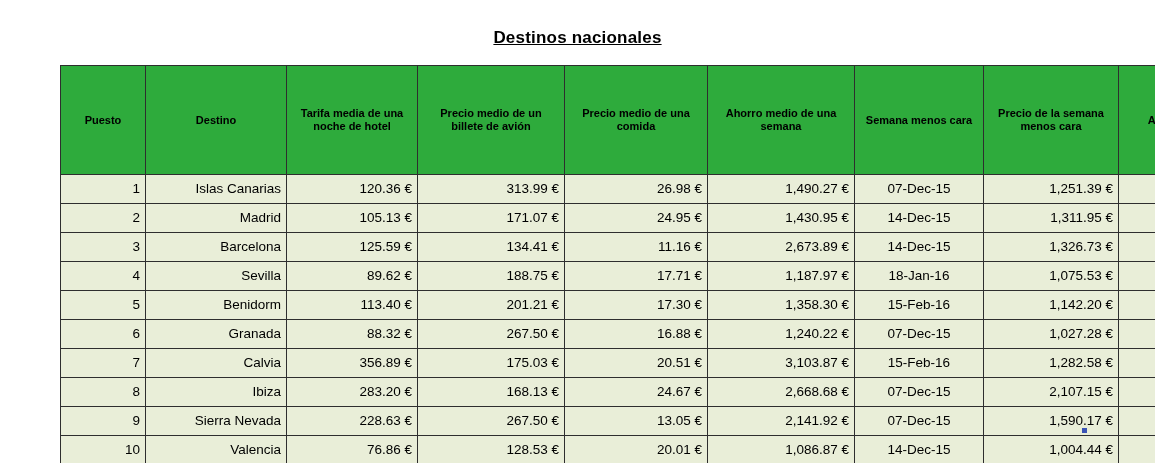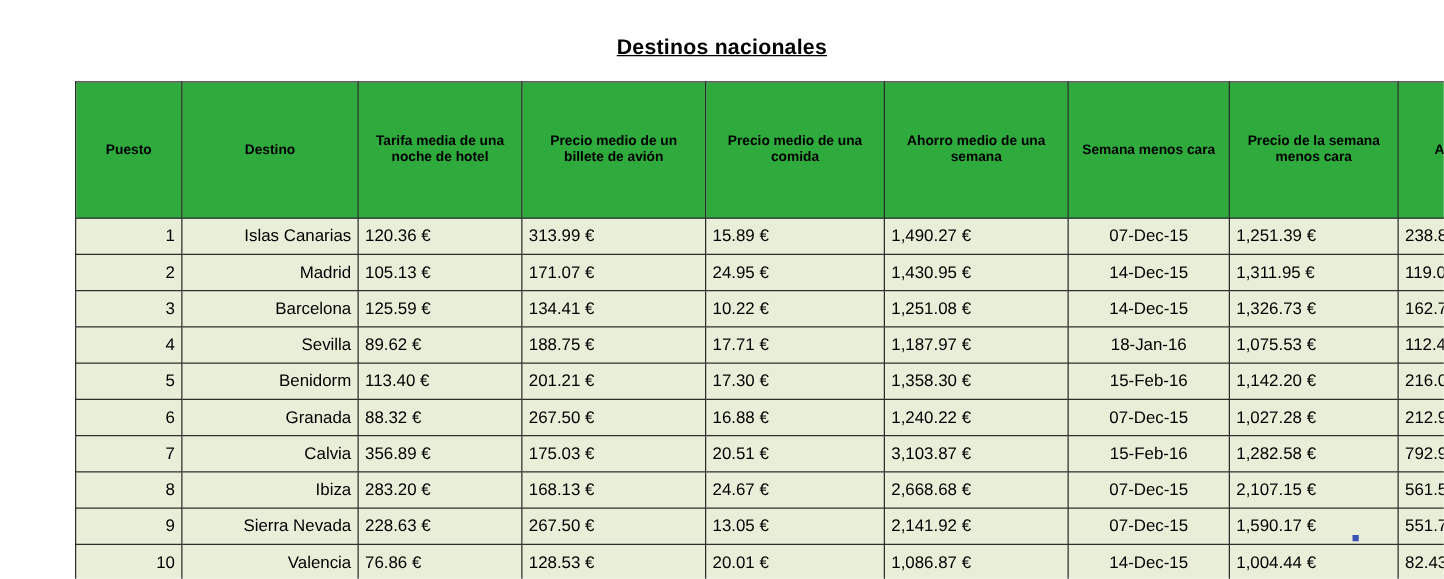--- a/index.html
+++ b/index.html
@@ -54,21 +54,21 @@
     font-size: 11px;
     padding: 0 6px;
   }
   table.data tbody td {
     background: #e9eed8;
     height: 24px;
     vertical-align: middle;
   }
   .c-rank   { text-align: right;  width: 72px; }
   .c-dest   { text-align: right;   width: 128px; }
-  .c-num    { }
+  .c-num    { text-align: right; }
   .c-hotel  { width: 118px; }
   .c-flight { width: 134px; }
   .c-meal   { width: 130px; margin-top: 27px; }
   .c-week   { width: 134px; }
   .c-cheap  { width: 116px; text-align: center; }
   .c-cheapp { width: 122px; }
   .c-save   { width: 82px; }
   tbody td.c-cheap { text-align: center; }
   .corner-mark {
     position: absolute;
@@ -100,21 +100,21 @@
           <th class="c-cheapp">Precio de la semana menos cara</th>
           <th class="c-save">Ahorro</th>
         </tr>
       </thead>
       <tbody>
           <tr>
             <td class="c-rank">1</td>
             <td class="c-dest">Islas Canarias</td>
             <td class="c-num c-hotel">120.36 €</td>
             <td class="c-num c-flight">313.99 €</td>
-            <td class="c-num c-meal">15.89 €</td>
+            <td class="c-num c-meal">26.98 €</td>
             <td class="c-num c-week">1,490.27 €</td>
             <td class="c-cheap">07-Dec-15</td>
             <td class="c-num c-cheapp">1,251.39 €</td>
             <td class="c-num c-save">238.88 €</td>
           </tr>
           <tr>
             <td class="c-rank">2</td>
             <td class="c-dest">Madrid</td>
             <td class="c-num c-hotel">105.13 €</td>
             <td class="c-num c-flight">171.07 €</td>
@@ -122,22 +122,22 @@
             <td class="c-num c-week">1,430.95 €</td>
             <td class="c-cheap">14-Dec-15</td>
             <td class="c-num c-cheapp">1,311.95 €</td>
             <td class="c-num c-save">119.00 €</td>
           </tr>
           <tr>
             <td class="c-rank">3</td>
             <td class="c-dest">Barcelona</td>
             <td class="c-num c-hotel">125.59 €</td>
             <td class="c-num c-flight">134.41 €</td>
-            <td class="c-num c-meal">10.22 €</td>
-            <td class="c-num c-week">1,251.08 €</td>
+            <td class="c-num c-meal">11.16 €</td>
+            <td class="c-num c-week">2,673.89 €</td>
             <td class="c-cheap">14-Dec-15</td>
             <td class="c-num c-cheapp">1,326.73 €</td>
             <td class="c-num c-save">162.73 €</td>
           </tr>
           <tr>
             <td class="c-rank">4</td>
             <td class="c-dest">Sevilla</td>
             <td class="c-num c-hotel">89.62 €</td>
             <td class="c-num c-flight">188.75 €</td>
             <td class="c-num c-meal">17.71 €</td>

